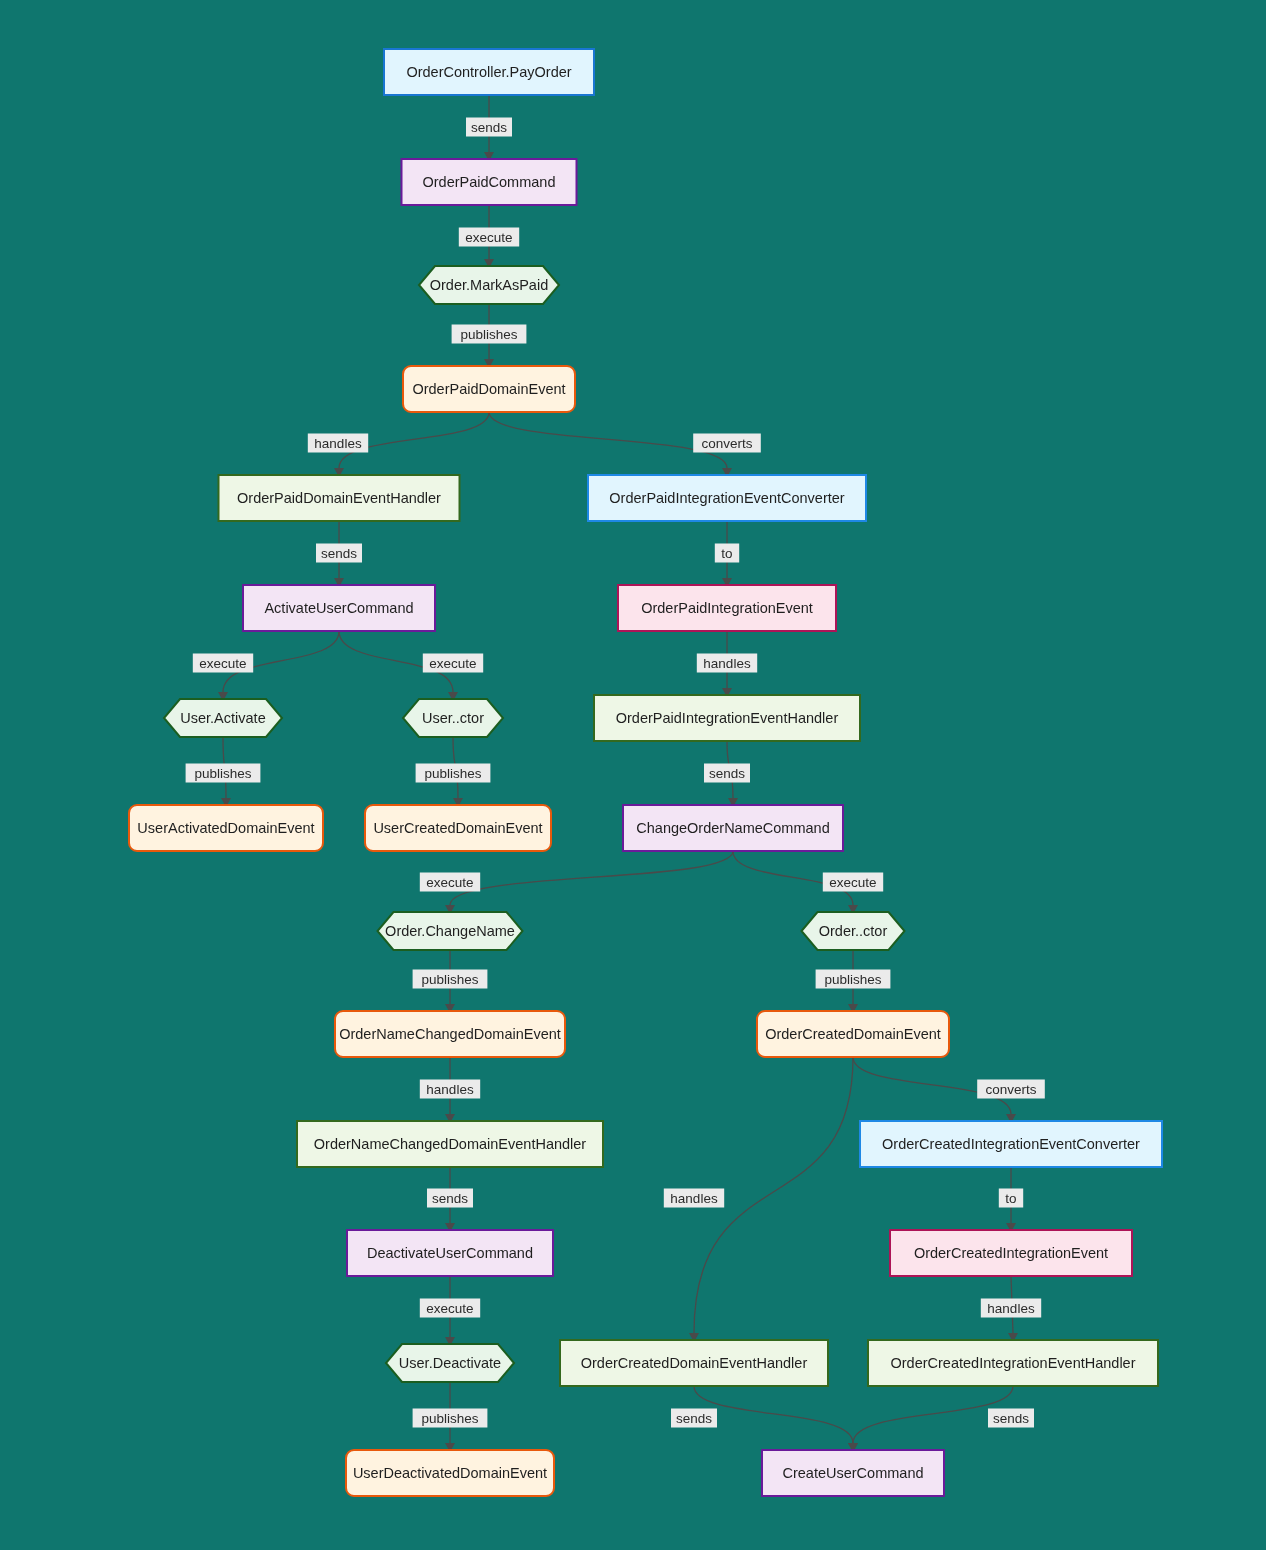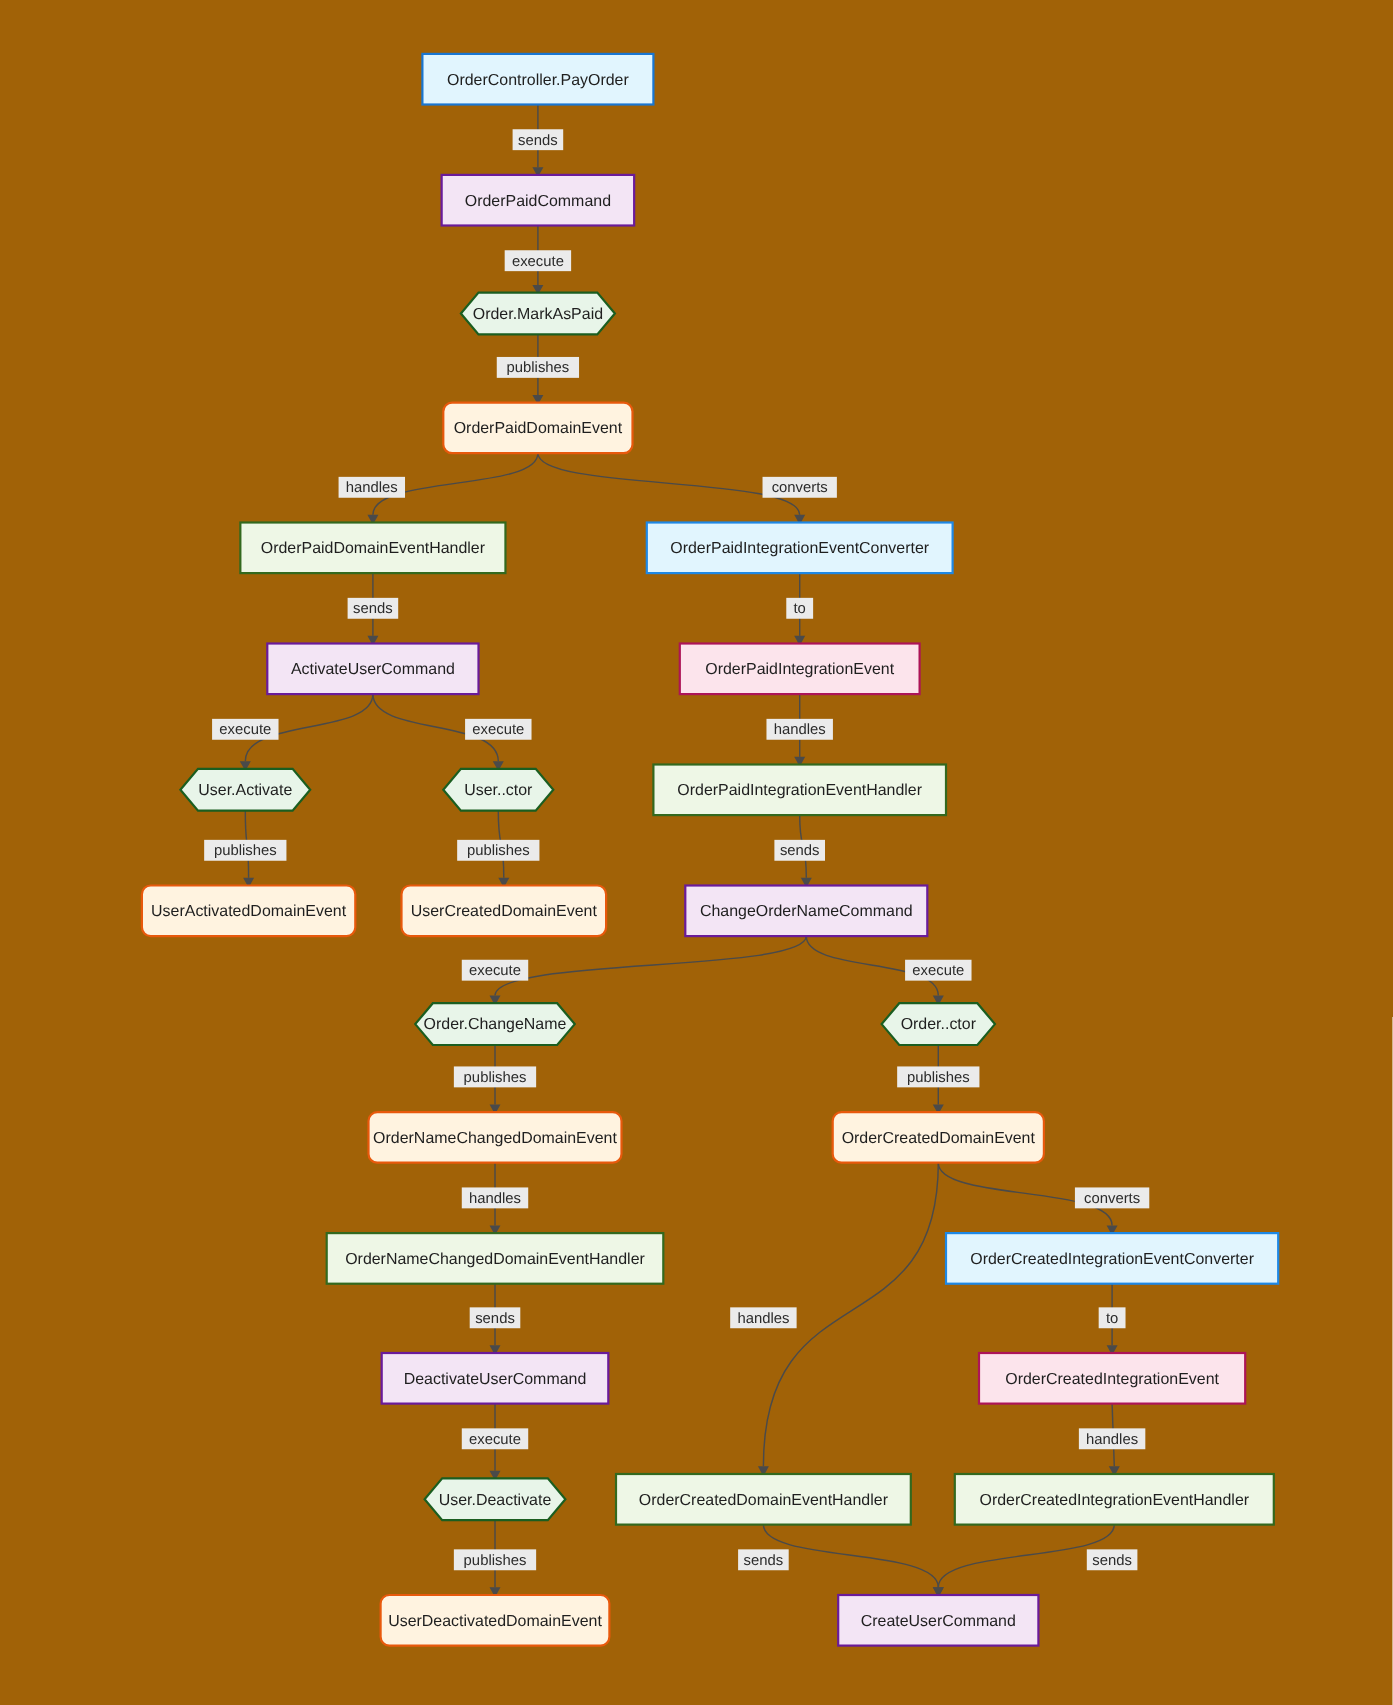--- a/index.html
+++ b/index.html
@@ -1,17 +1,17 @@
 <!DOCTYPE html>
 <html><head>
 <meta charset="utf-8">
 <style>
   html,body{margin:0;padding:0;background:#ffffff;}
   body{font-family:"Liberation Sans","DejaVu Sans",sans-serif;}
-  #stage{position:relative;width:1266px;height:1550px;background:#a16207;overflow:hidden;}
+  #stage{position:relative;width:1266px;height:1550px;background:#0f766e;overflow:hidden;}
   svg#diagram{position:absolute;top:0;left:0;width:1266px;height:1550px;display:block;}
   .node-shape{stroke-width:2;}
   .node-label{font-family:"Liberation Sans","DejaVu Sans",sans-serif;font-size:14.5px;fill:#1f1f1f;
                text-anchor:middle;dominant-baseline:middle;}
   .edge-path{fill:none;stroke:#4a4a4a;stroke-width:1.3;}
   .edge-label-bg{fill:#ebebeb;}
   .edge-label-text{font-family:"Liberation Sans","DejaVu Sans",sans-serif;font-size:13.5px;fill:#2b2b2b;
                    text-anchor:middle;dominant-baseline:middle;}
   .arrow-head{fill:#4a4a4a;}
 </style>

